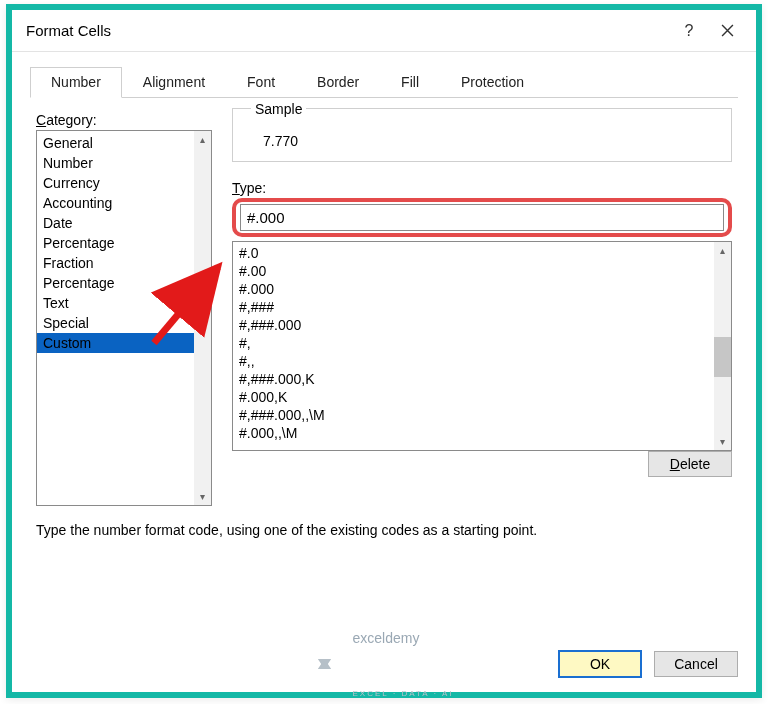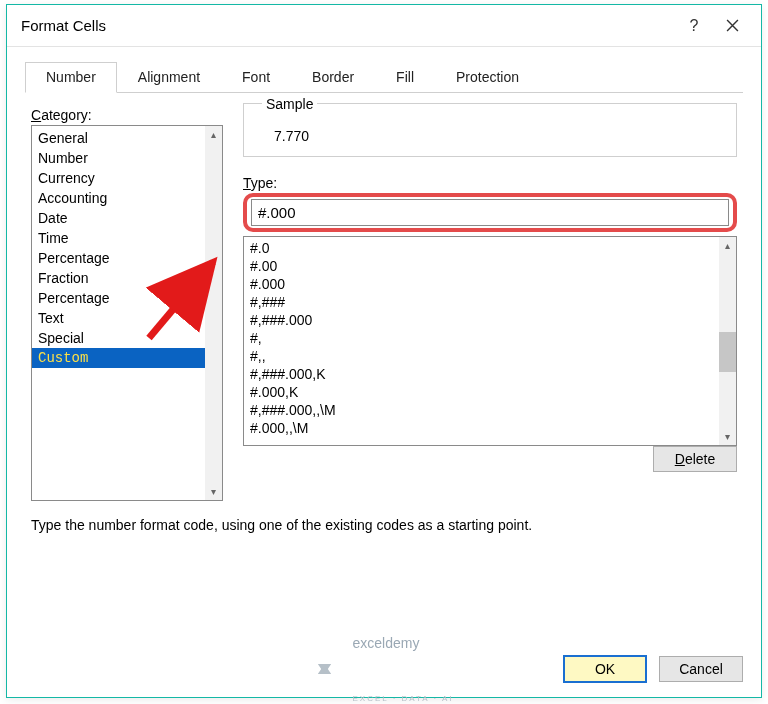--- a/index.html
+++ b/index.html
@@ -10,21 +10,21 @@
     background: #fff;
     color: #000;
     width: 768px;
     height: 704px;
     position: relative;
   }
   .dialog {
     position: absolute;
     left: 6px; top: 4px;
     width: 756px; height: 694px;
-    border: 1px solid #14b8a6;
+    border: 6px solid #14b8a6;
     background: #fff;
     box-shadow: 0 2px 8px rgba(0,0,0,.08);
   }
   .titlebar {
     display: flex; align-items: center;
     height: 42px;
     padding: 0 10px 0 14px;
     border-bottom: 1px solid #e3e3e3;
   }
   .titlebar .title { font-size: 15px; flex: 1; }
@@ -48,21 +48,21 @@
     border: 1px solid transparent;
     position: relative;
     bottom: -1px;
   }
   .tab.active {
     border: 1px solid #cfcfcf;
     border-bottom: 1px solid #fff;
     background: #fff;
   }
   .panel { padding: 10px 6px 0 6px; display: flex; gap: 20px; }
-  .left { width: 192px; }
+  .left { width: 176px; }
   .label { font-size: 14px; margin: 4px 0 2px 0; }
   .underline { text-decoration: underline; }
   .listbox {
     border: 1px solid #8a8a8a;
     height: 376px;
     position: relative;
     background: #fff;
     padding-top: 2px;
   }
   .listbox .scrollbar {
@@ -71,21 +71,21 @@
     display: flex; flex-direction: column;
   }
   .sb-btn { height: 17px; display:flex;align-items:center;justify-content:center;color:#666;font-size:10px;}
   .sb-track { flex:1; }
   .list-item {
     padding: 1px 6px;
     font-size: 14px;
     line-height: 18px;
     cursor: default;
   }
-  .list-item.selected { background: #0a63c2; color: #fde047; font-family: Liberation Mono, monospace; }
+  .list-item.selected { background: #0a63c2; color: #000000; }
 
   .right { flex: 1; }
   .group {
     border: 1px solid #cfcfcf;
     padding: 6px 10px 10px 20px;
     margin-bottom: 18px;
   }
   .group-title {
     font-size: 14px;
     position: relative; top: -14px; left: -2px;
@@ -182,21 +182,20 @@
 
     <div class="panel">
       <div class="left">
         <div class="label"><span class="underline">C</span>ategory:</div>
         <div class="listbox">
           <div class="list-item">General</div>
           <div class="list-item">Number</div>
           <div class="list-item">Currency</div>
           <div class="list-item">Accounting</div>
           <div class="list-item">Date</div>
-          <div class="list-item">Time</div>
           <div class="list-item">Percentage</div>
           <div class="list-item">Fraction</div>
           <div class="list-item">Percentage</div>
           <div class="list-item">Text</div>
           <div class="list-item">Special</div>
           <div class="list-item selected">Custom</div>
           <div class="scrollbar">
             <div class="sb-btn">▴</div>
             <div class="sb-track"></div>
             <div class="sb-btn">▾</div>

